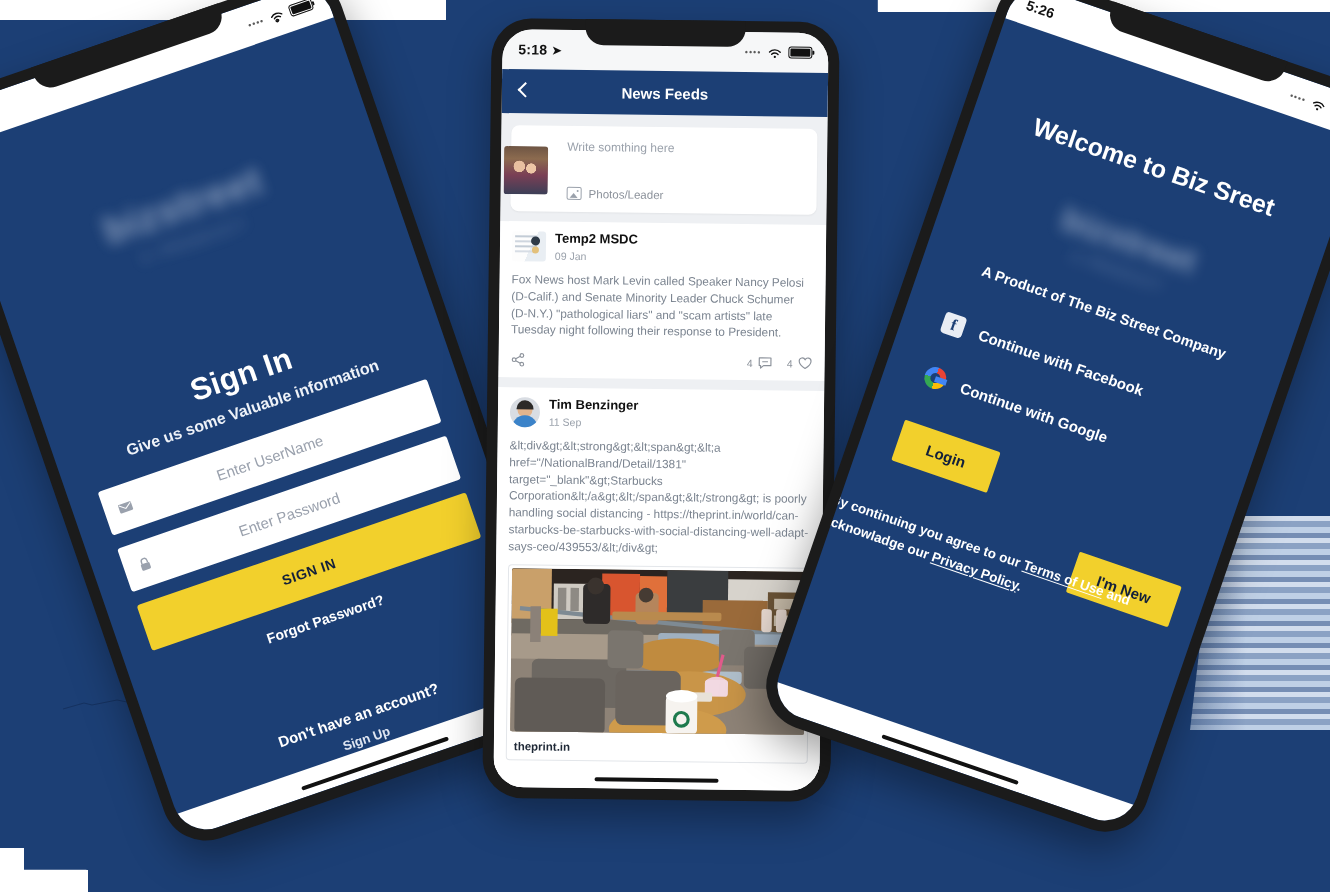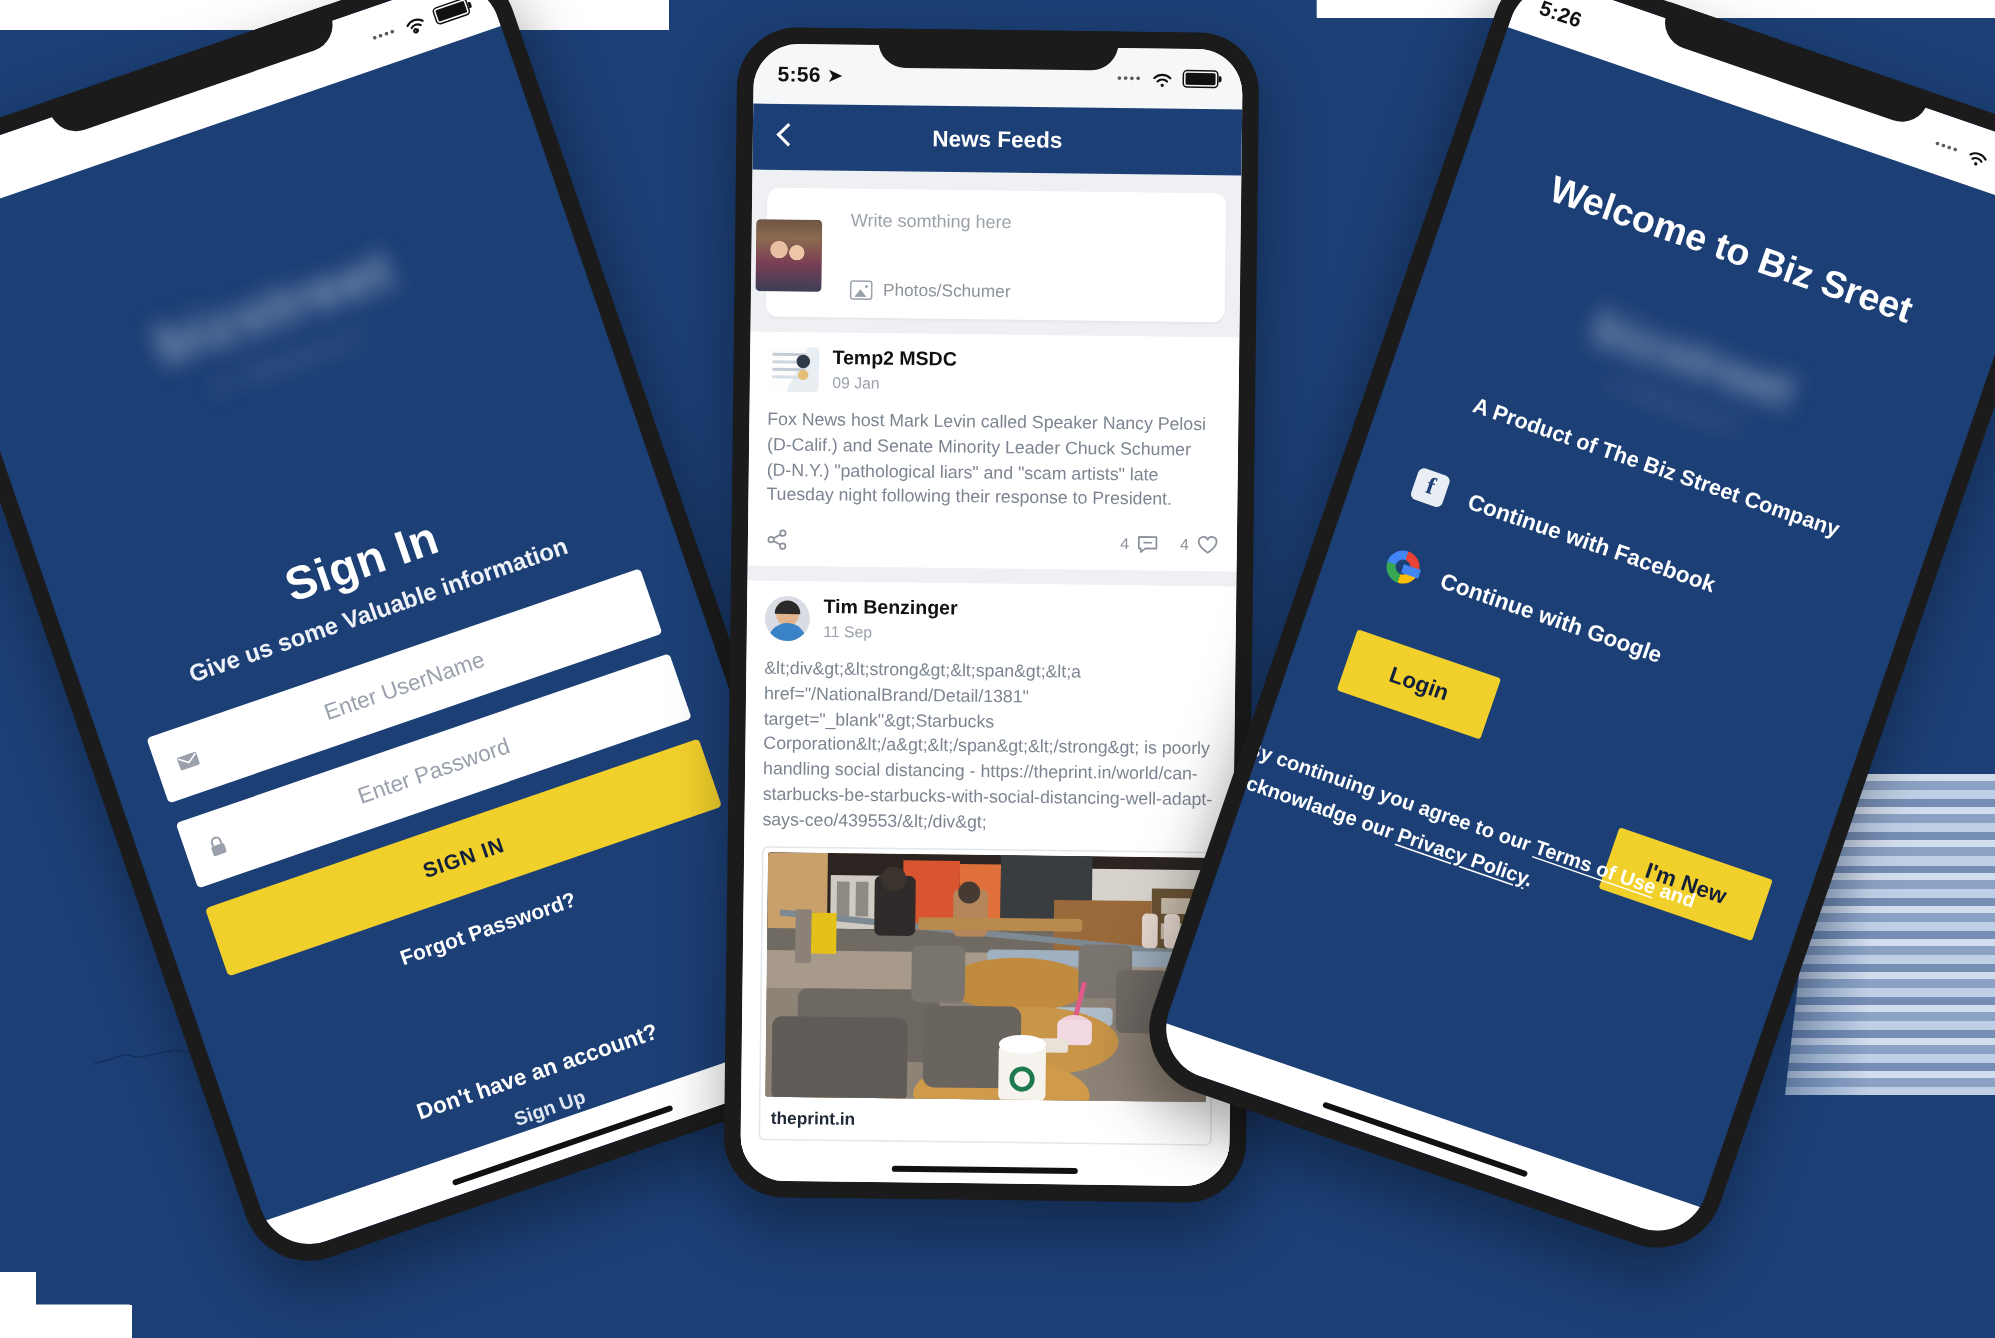--- a/index.html
+++ b/index.html
@@ -420,21 +420,21 @@
         <span class="home-bar"></span>
       </div>
     </div>
   </div>
 
   <div class="phone" id="phoneB">
     <div class="dyn-notch"></div>
     <div class="screen">
 
       <div class="statusbar">
-        <span class="sb-time">5:56</span>
+        <span class="sb-time">5:18</span>
         <span class="sb-loc">➤</span>
         <span class="sb-right">
           <span class="sb-dots">••••</span>
           <svg class="icn" viewBox="0 0 16 16">
             <path d="M4.6 9.6a4.8 4.8 0 0 1 6.8 0" fill="none" stroke="#111" stroke-width="1.5" stroke-linecap="round"></path>
             <path d="M2.3 7.2a8.1 8.1 0 0 1 11.4 0" fill="none" stroke="#111" stroke-width="1.5" stroke-linecap="round"></path>
             <circle cx="8" cy="12.3" r="1.2" fill="#111"></circle>
           </svg>
           <span class="battery">
               <i></i>
@@ -447,21 +447,21 @@
         <span class="nf-title">News Feeds</span>
       </div>
 
       <div class="nf-scroll">
 
         <div class="compose">
           <div class="avatar-sq"></div>
           <div class="c-place">Write somthing here</div>
           <div class="c-photos">
             <span class="ph-icon"></span>
-            <span>Photos/Schumer</span>
+            <span>Photos/Leader</span>
           </div>
         </div>
 
         <div class="post">
           <div class="post-head">
             <span class="avatar-doc"></span>
             <span>
               <div class="post-name">Temp2 MSDC</div>
               <div class="post-date">09 Jan</div>
             </span>

